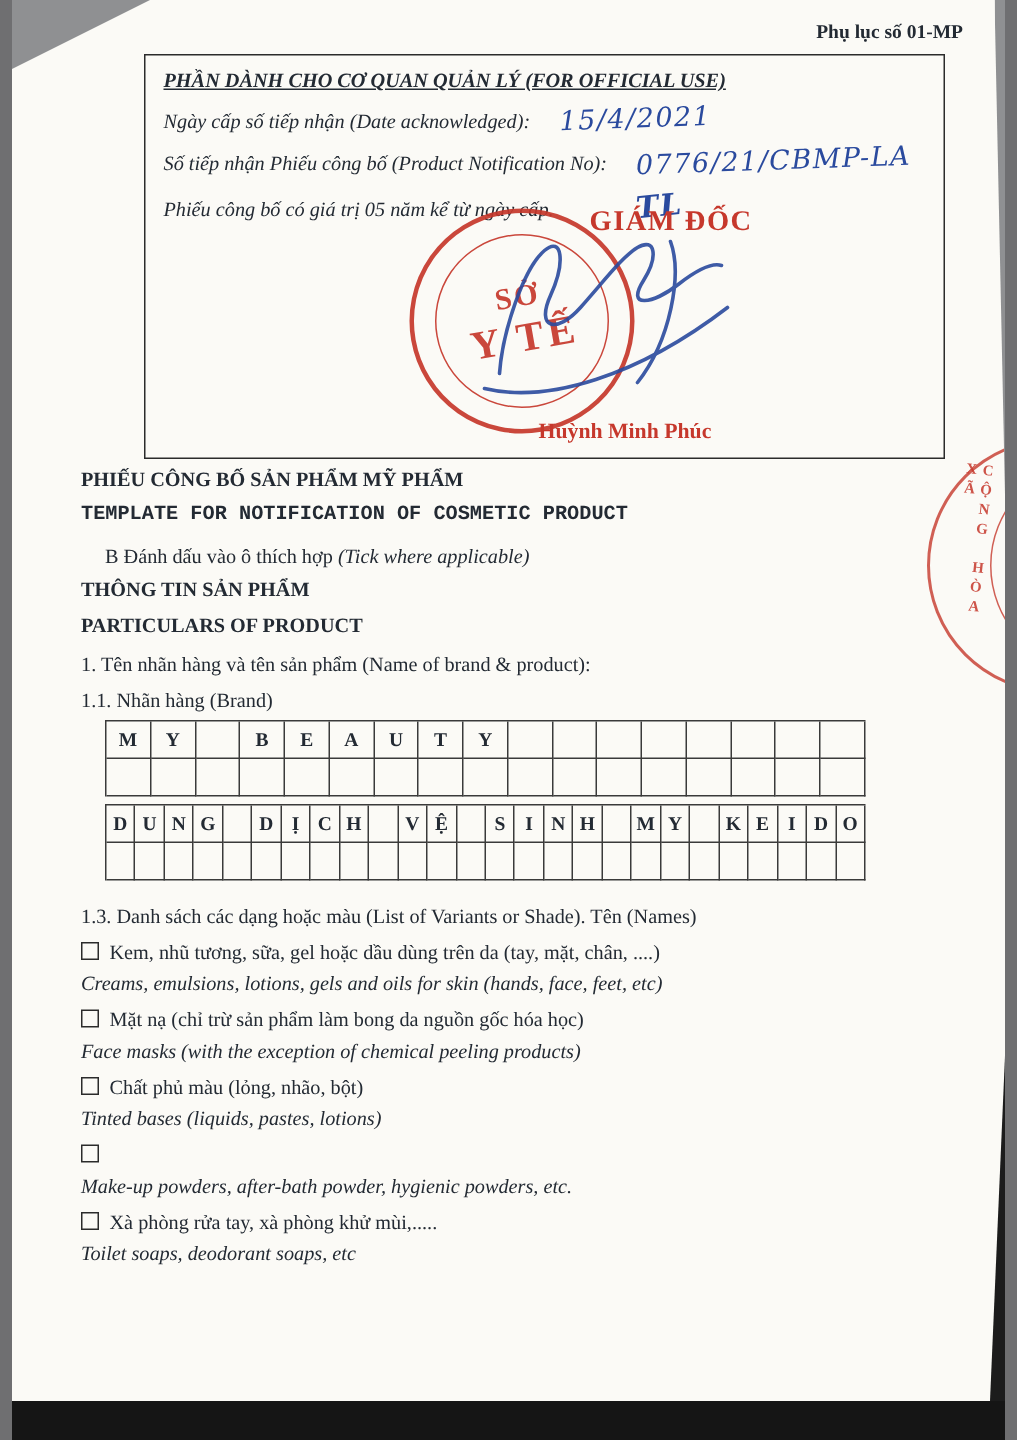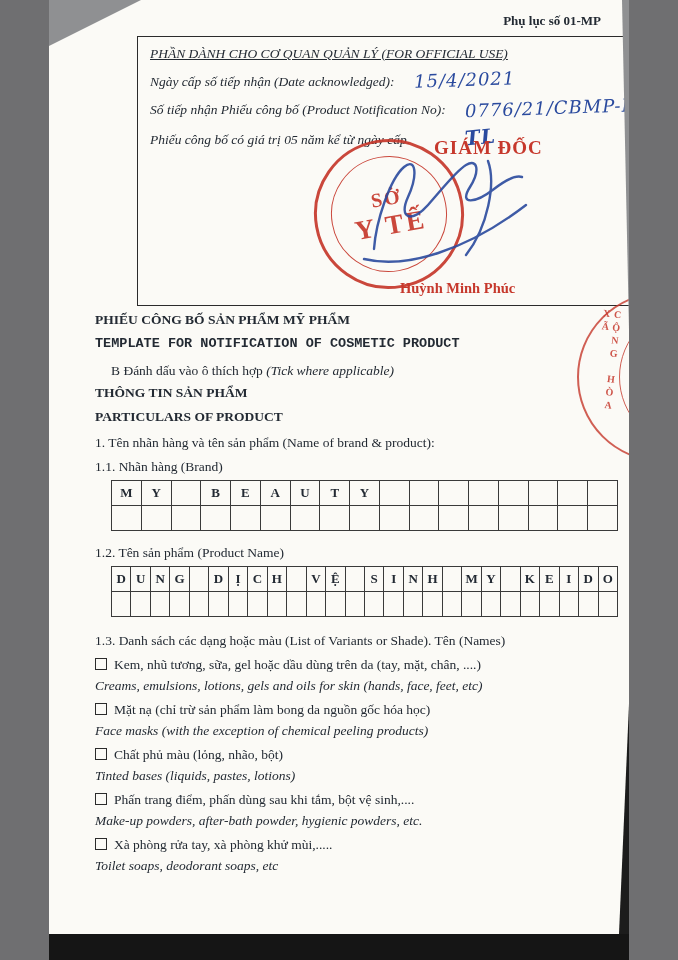--- a/index.html
+++ b/index.html
@@ -1,34 +1,34 @@
 <!DOCTYPE html>
 <html><head>
 <meta charset="utf-8">
 <style>
   * { margin:0; padding:0; box-sizing:border-box; }
   body { background:#6f6f71; font-family:"Liberation Serif","DejaVu Serif",serif; }
-  .wrap { position:relative; width:580px; height:960px; margin:0 auto; background:#f9a8d4; overflow:hidden; }
+  .wrap { position:relative; width:662px; height:960px; margin:0 auto; background:#f9a8d4; overflow:hidden; }
   .paper { position:absolute; left:0; top:0; right:0; bottom:26px; background:#fbfaf6; color:#232a33; overflow:hidden; }
 
   
   .corner-tl { position:absolute; left:0; top:0; width:92px; height:46px;
     background:#8f9092; clip-path:polygon(0 0,100% 0,0 100%); }
   .edge-right-gray { position:absolute; right:0; top:0; width:7px; height:330px;
     background:#8f9092; clip-path:polygon(0 0,100% 0,100% 100%); }
   .strip-bottom { position:absolute; left:0; bottom:0; width:100%; height:26px; background:#151515; }
   .corner-br { position:absolute; right:0; bottom:26px; width:10px; height:230px;
     background:#1c1c1c; clip-path:polygon(100% 0,100% 100%,0 100%); }
 
   .annex { position:absolute; top:13px; right:28px; font-weight:bold; font-size:13px; }
 
   
   .obox { position:absolute; top:36px; left:88px; width:534px; height:270px;
     border:1.5px solid #2b2b2b; padding:9px 12px; font-size:13.5px; }
-  .obox-title { font-weight:normal; font-style:italic; text-decoration:underline; }
+  .obox-title { font-weight:bold; font-style:italic; text-decoration:underline; }
   .obox-row { font-style:italic; margin-top:7px; white-space:nowrap; }
   .hand { font-style:italic; color:#2a4a9e; font-size:18px; display:inline-block;
     transform:rotate(-2deg); margin-left:16px; letter-spacing:1px; font-family:"DejaVu Serif",serif; }
   .hand-tl { font-size:20px; margin-left:52px; transform:rotate(-6deg); font-weight:bold; }
   .director { position:absolute; left:296px; top:100px; color:#c6382c; font-weight:bold;
     font-size:19px; letter-spacing:1px; font-style:normal; }
 
   .stamp { position:absolute; left:176px; top:102px; width:150px; height:150px;
     transform:rotate(-10deg); opacity:.92; pointer-events:none; }
   .ring1 { position:absolute; inset:0; border:3px solid #c6382c; border-radius:50%; }
@@ -174,21 +174,20 @@
           <div class="cell"></div>
           <div class="cell"></div>
           <div class="cell"></div>
           <div class="cell"></div>
           <div class="cell"></div>
           <div class="cell"></div>
           <div class="cell"></div>
           <div class="cell"></div>
         </div>
 
-      <div class="s-line mt14">1.2. Tên sản phẩm (Product Name)</div>
 
       <div class="lgrid" style="grid-template-columns: repeat(26, 1fr);">
           <div class="cell">D</div>
           <div class="cell">U</div>
           <div class="cell">N</div>
           <div class="cell">G</div>
           <div class="cell"></div>
           <div class="cell">D</div>
           <div class="cell">Ị</div>
           <div class="cell">C</div>
@@ -258,21 +257,21 @@
 
         <div class="pt-item">
           <div class="pt-vn">
             <span class="cb"></span><span>Chất phủ màu (lỏng, nhão, bột)</span>
           </div>
           <div class="pt-en">Tinted bases (liquids, pastes, lotions)</div>
         </div>
 
         <div class="pt-item">
           <div class="pt-vn">
-            <span class="cb"></span><span>Phấn trang điểm, phấn dùng sau khi tắm, bột vệ sinh,....</span>
+            <span class="cb"></span>
           </div>
           <div class="pt-en">Make-up powders, after-bath powder, hygienic powders, etc.</div>
         </div>
 
         <div class="pt-item">
           <div class="pt-vn">
             <span class="cb"></span><span>Xà phòng rửa tay, xà phòng khử mùi,.....</span>
           </div>
           <div class="pt-en">Toilet soaps, deodorant soaps, etc</div>
         </div>

